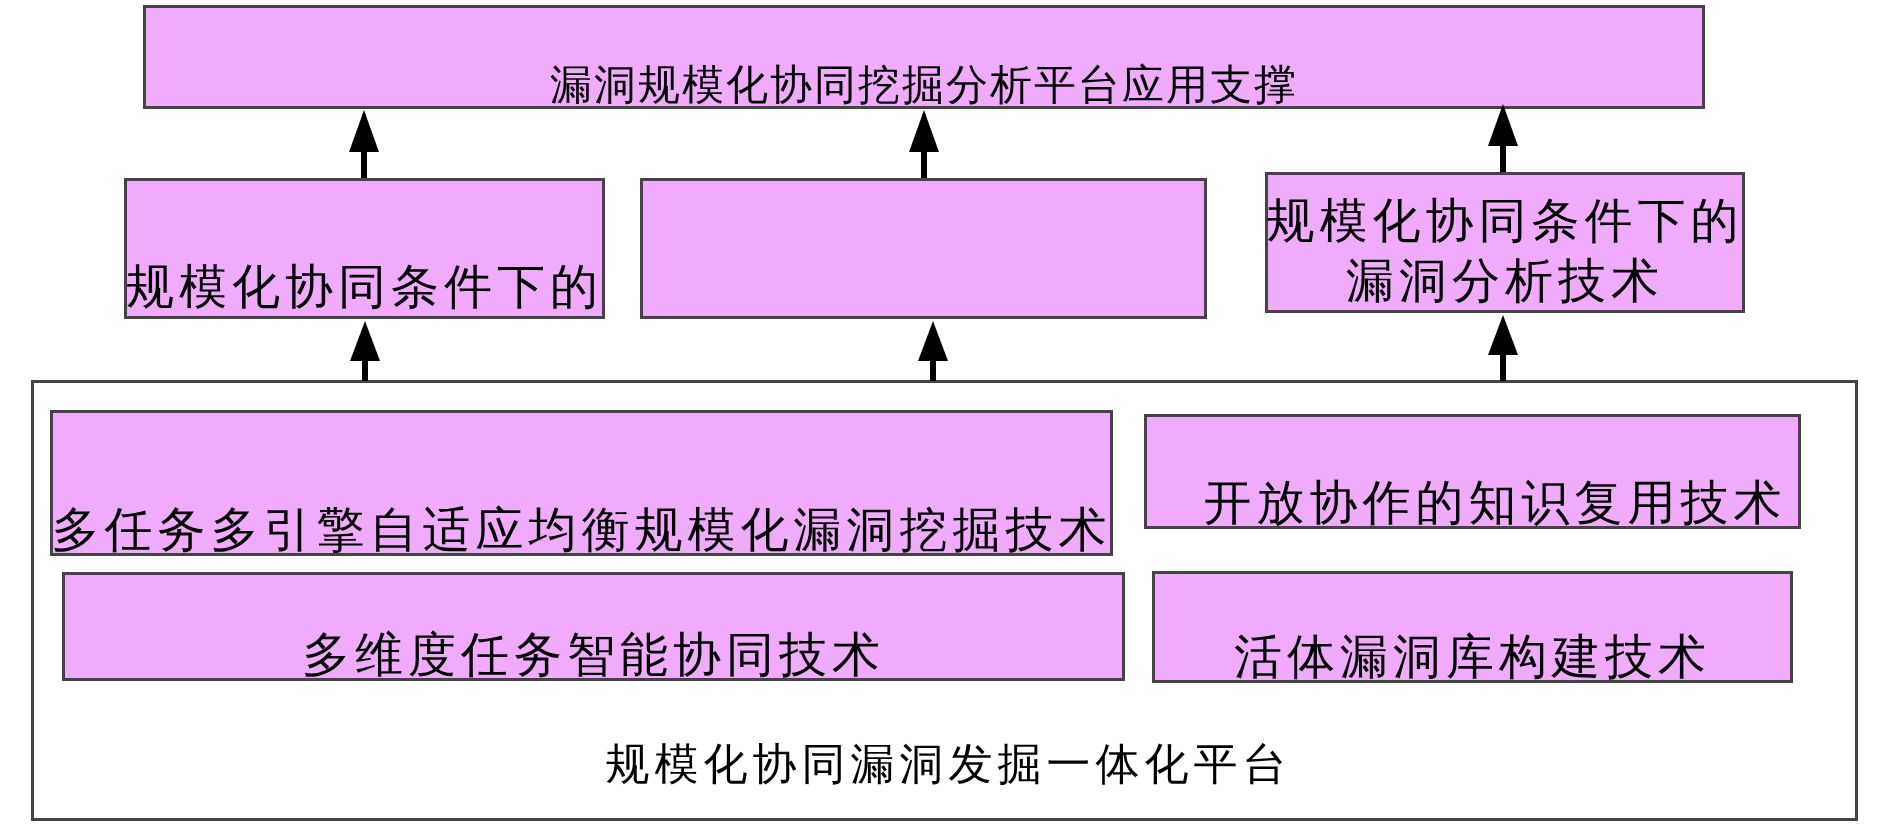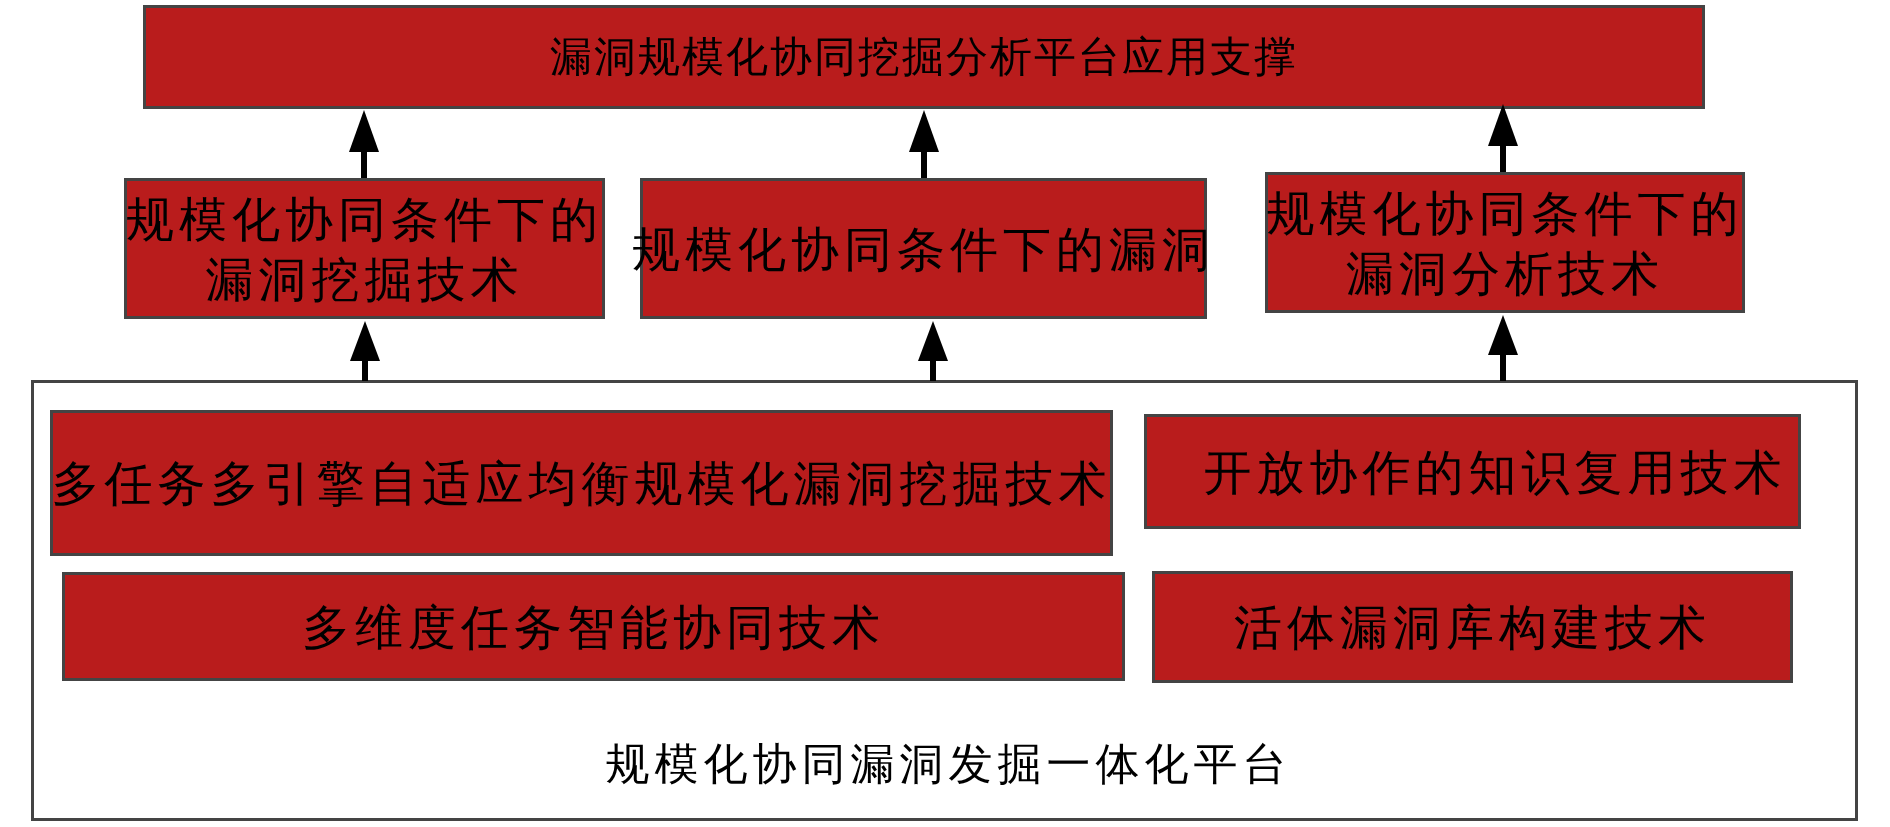--- a/index.html
+++ b/index.html
@@ -1,46 +1,44 @@
 <!DOCTYPE html>
 <html><head>
 <meta charset="utf-8">
 <style>
   html, body { margin: 0; padding: 0; background: #ffffff; }
   body { width: 1890px; height: 827px; position: relative; overflow: hidden;
          font-family: "DejaVu Serif", "Liberation Serif", serif; color: #000; }
   .box { position: absolute; box-sizing: border-box; border: 3px solid #444444;
-         background: #b91c1c; display: flex; align-items: center; justify-content: center;
+         background: #f0abfc; display: flex; align-items: flex-end; justify-content: center;
          text-align: center; }
   .label { display: block; white-space: nowrap; line-height: 1; }
   .two-line .label { line-height: 60px; }
   .t44 { font-size: 42px; letter-spacing: 2px; }
   .t48 { font-size: 48px; letter-spacing: 5px; }
   .outer { border-color: #444444; background: transparent; align-items: flex-end; }
   .footer-label { position: absolute; left: 8px; right: 0; top: 352px; text-align: center;
                   font-size: 44px; letter-spacing: 5px; }
   svg.arrows { position: absolute; left: 0; top: 0; pointer-events: none; }
 </style>
 </head>
 <body>
 
 <div class="box t44" style="left:143px; top:5px; width:1562px; height:104px;">
   <span class="label">漏洞规模化协同挖掘分析平台应用支撑</span>
 </div>
 
 <div class="box two-line t48" style="left:124px; top:178px; width:481px; height:141px;">
   <div>
     <span class="label">规模化协同条件下的</span>
-    <span class="label">漏洞挖掘技术</span>
   </div>
 </div>
 
 <div class="box two-line t48" style="left:640px; top:178px; width:567px; height:141px;">
   <div>
-    <span class="label">规模化协同条件下的漏洞</span>
   </div>
 </div>
 
 <div class="box two-line t48" style="left:1265px; top:172px; width:480px; height:141px;">
   <div>
     <span class="label">规模化协同条件下的</span>
     <span class="label">漏洞分析技术</span>
   </div>
 </div>
 

